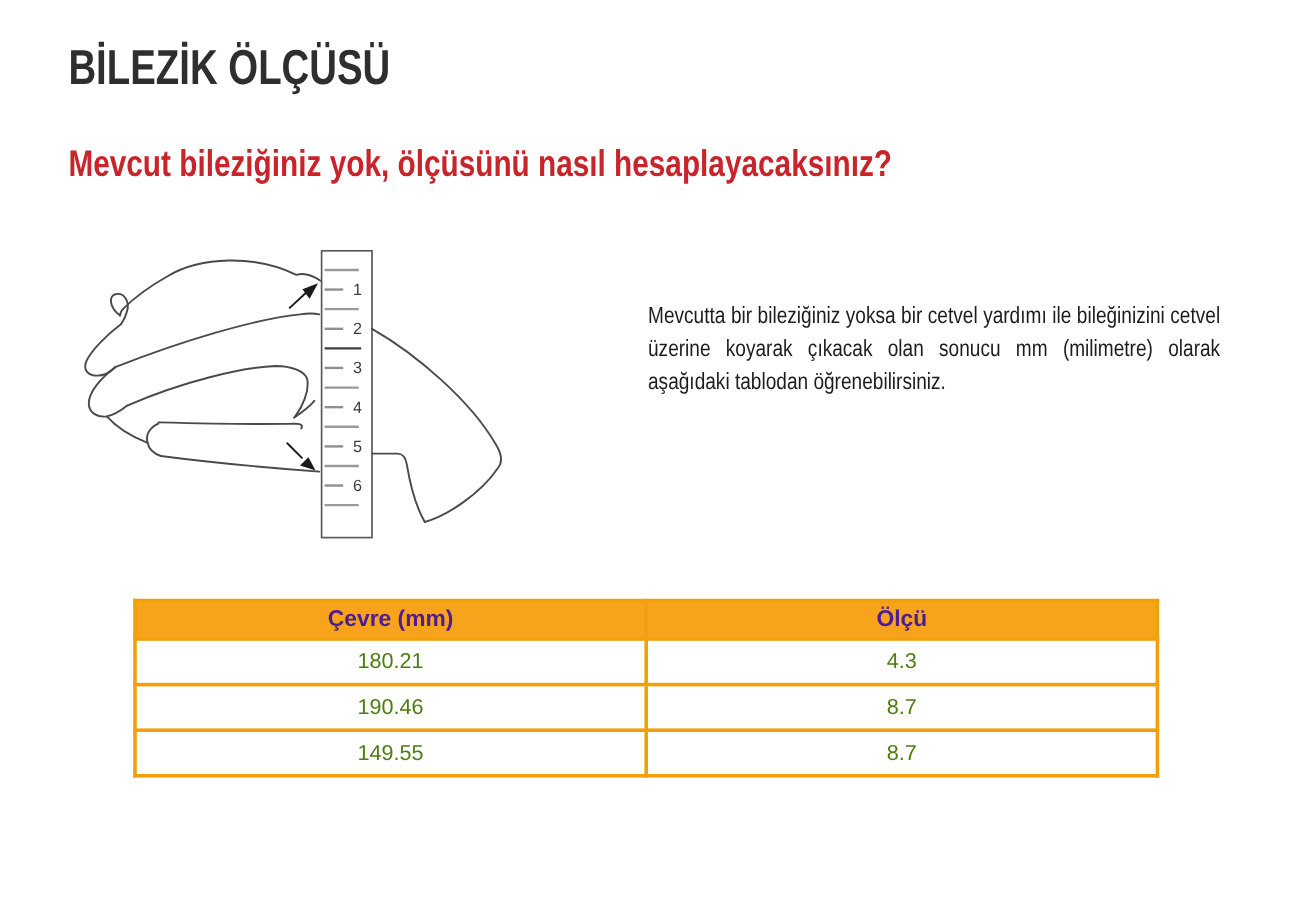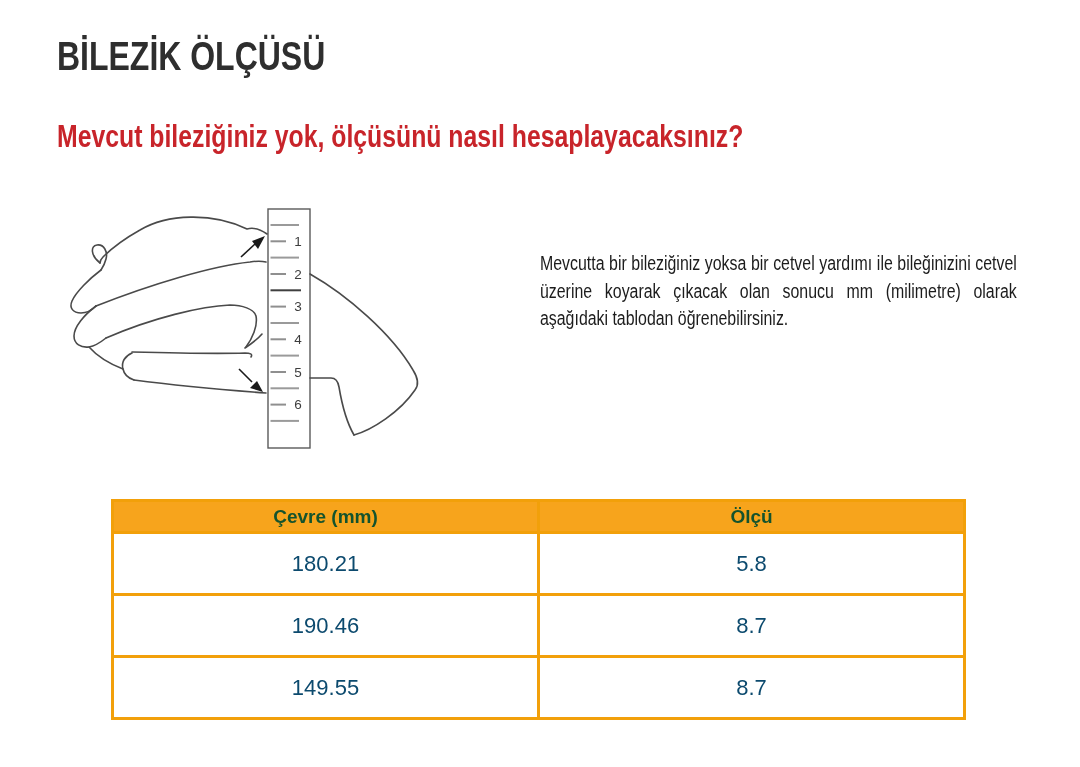--- a/index.html
+++ b/index.html
@@ -28,28 +28,28 @@
     color:var(--text,#1c1c1c);
     transform:scaleX(0.815);transform-origin:0 0;
   }
   .size-table{
     position:absolute;left:111px;top:499px;width:855px;
     border-collapse:collapse;table-layout:fixed;
   }
   .size-table th{
     background:var(--orange,#f7a41c);
     border:3px solid var(--orange-border,#f2a00a);
-    color:#14532d;font-size:19px;font-weight:bold;
+    color:#4c1d95;font-size:19px;font-weight:bold;
     height:29px;padding:0;text-align:center;
   }
   .size-table td{
     background:#fff;
     border:3px solid var(--orange-border,#f2a00a);
-    color:#0c4a6e;font-size:22px;font-weight:400;
-    height:27px;padding:16px;text-align:center;
+    color:#4d7c0f;font-size:18px;font-weight:400;
+    height:27px;padding:4px;text-align:center;
   }
 </style>
 </head>
 <body>
 
 <div class="page">
 
   <div class="title">BİLEZİK ÖLÇÜSÜ</div>
 
   <div class="subtitle">Mevcut bileziğiniz yok, ölçüsünü nasıl hesaplayacaksınız?</div>
@@ -126,21 +126,21 @@
   <table class="size-table">
     <thead>
       <tr>
         <th>Çevre (mm)</th>
         <th>Ölçü</th>
       </tr>
     </thead>
     <tbody>
         <tr>
           <td>180.21</td>
-          <td>5.8</td>
+          <td>4.3</td>
         </tr>
         <tr>
           <td>190.46</td>
           <td>8.7</td>
         </tr>
         <tr>
           <td>149.55</td>
           <td>8.7</td>
         </tr>
       </tbody>

